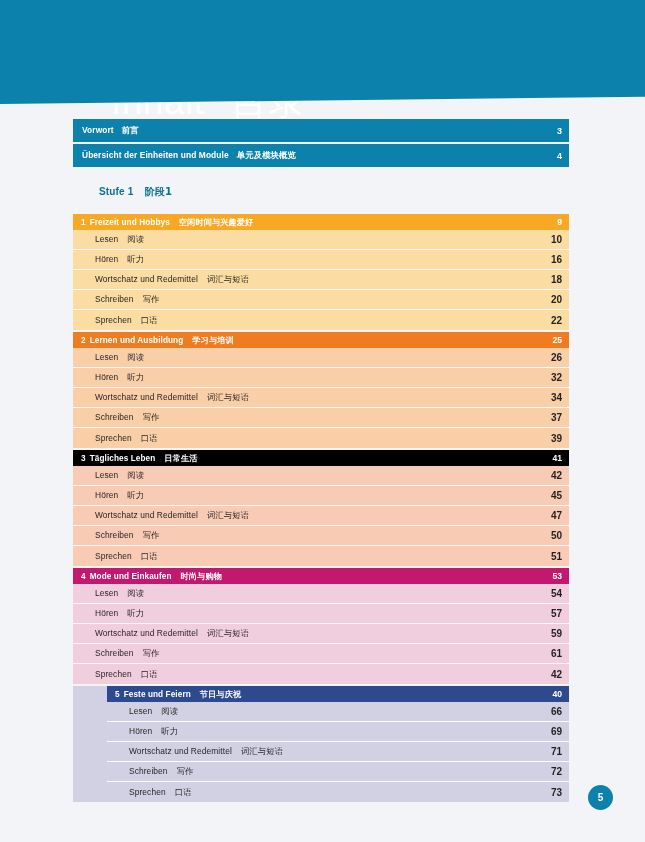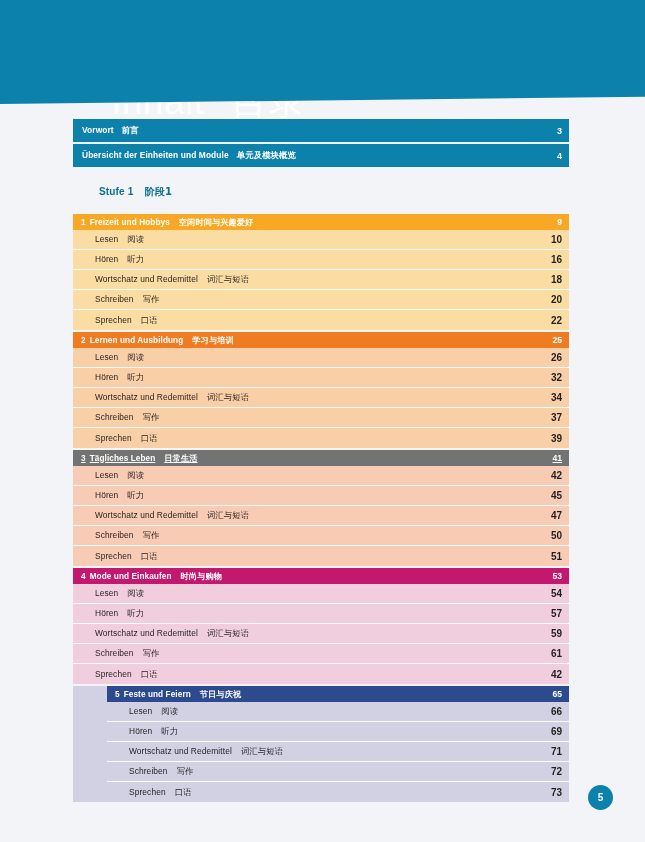--- a/index.html
+++ b/index.html
@@ -238,21 +238,21 @@
           <div class="sub-row">
             <span class="s-left"><span>Schreiben</span><span class="s-zh">写作</span></span>
             <span class="pagenum">37</span>
           </div>
           <div class="sub-row">
             <span class="s-left"><span>Sprechen</span><span class="s-zh">口语</span></span>
             <span class="pagenum">39</span>
           </div>
         </div>
         <div class="unit" style="background: rgb(248, 203, 181);">
-          <div class="unit-header" style="background: #737373; text-decoration: underline;">
+          <div class="unit-header" style="background: #000000;">
             <span class="u-left"><span class="u-num">3</span><span>Tägliches Leben</span><span class="u-zh">日常生活</span></span>
             <span class="pagenum">41</span>
           </div>
           <div class="sub-row">
             <span class="s-left"><span>Lesen</span><span class="s-zh">阅读</span></span>
             <span class="pagenum">42</span>
           </div>
           <div class="sub-row">
             <span class="s-left"><span>Hören</span><span class="s-zh">听力</span></span>
             <span class="pagenum">45</span>
@@ -292,21 +292,21 @@
             <span class="pagenum">61</span>
           </div>
           <div class="sub-row">
             <span class="s-left"><span>Sprechen</span><span class="s-zh">口语</span></span>
             <span class="pagenum">42</span>
           </div>
         </div>
         <div class="unit" style="background: rgb(210, 209, 228); padding-left: 34px;">
           <div class="unit-header" style="background: rgb(46, 74, 142);">
             <span class="u-left"><span class="u-num">5</span><span>Feste und Feiern</span><span class="u-zh">节日与庆祝</span></span>
-            <span class="pagenum">65</span>
+            <span class="pagenum">40</span>
           </div>
           <div class="sub-row">
             <span class="s-left"><span>Lesen</span><span class="s-zh">阅读</span></span>
             <span class="pagenum">66</span>
           </div>
           <div class="sub-row">
             <span class="s-left"><span>Hören</span><span class="s-zh">听力</span></span>
             <span class="pagenum">69</span>
           </div>
           <div class="sub-row">

